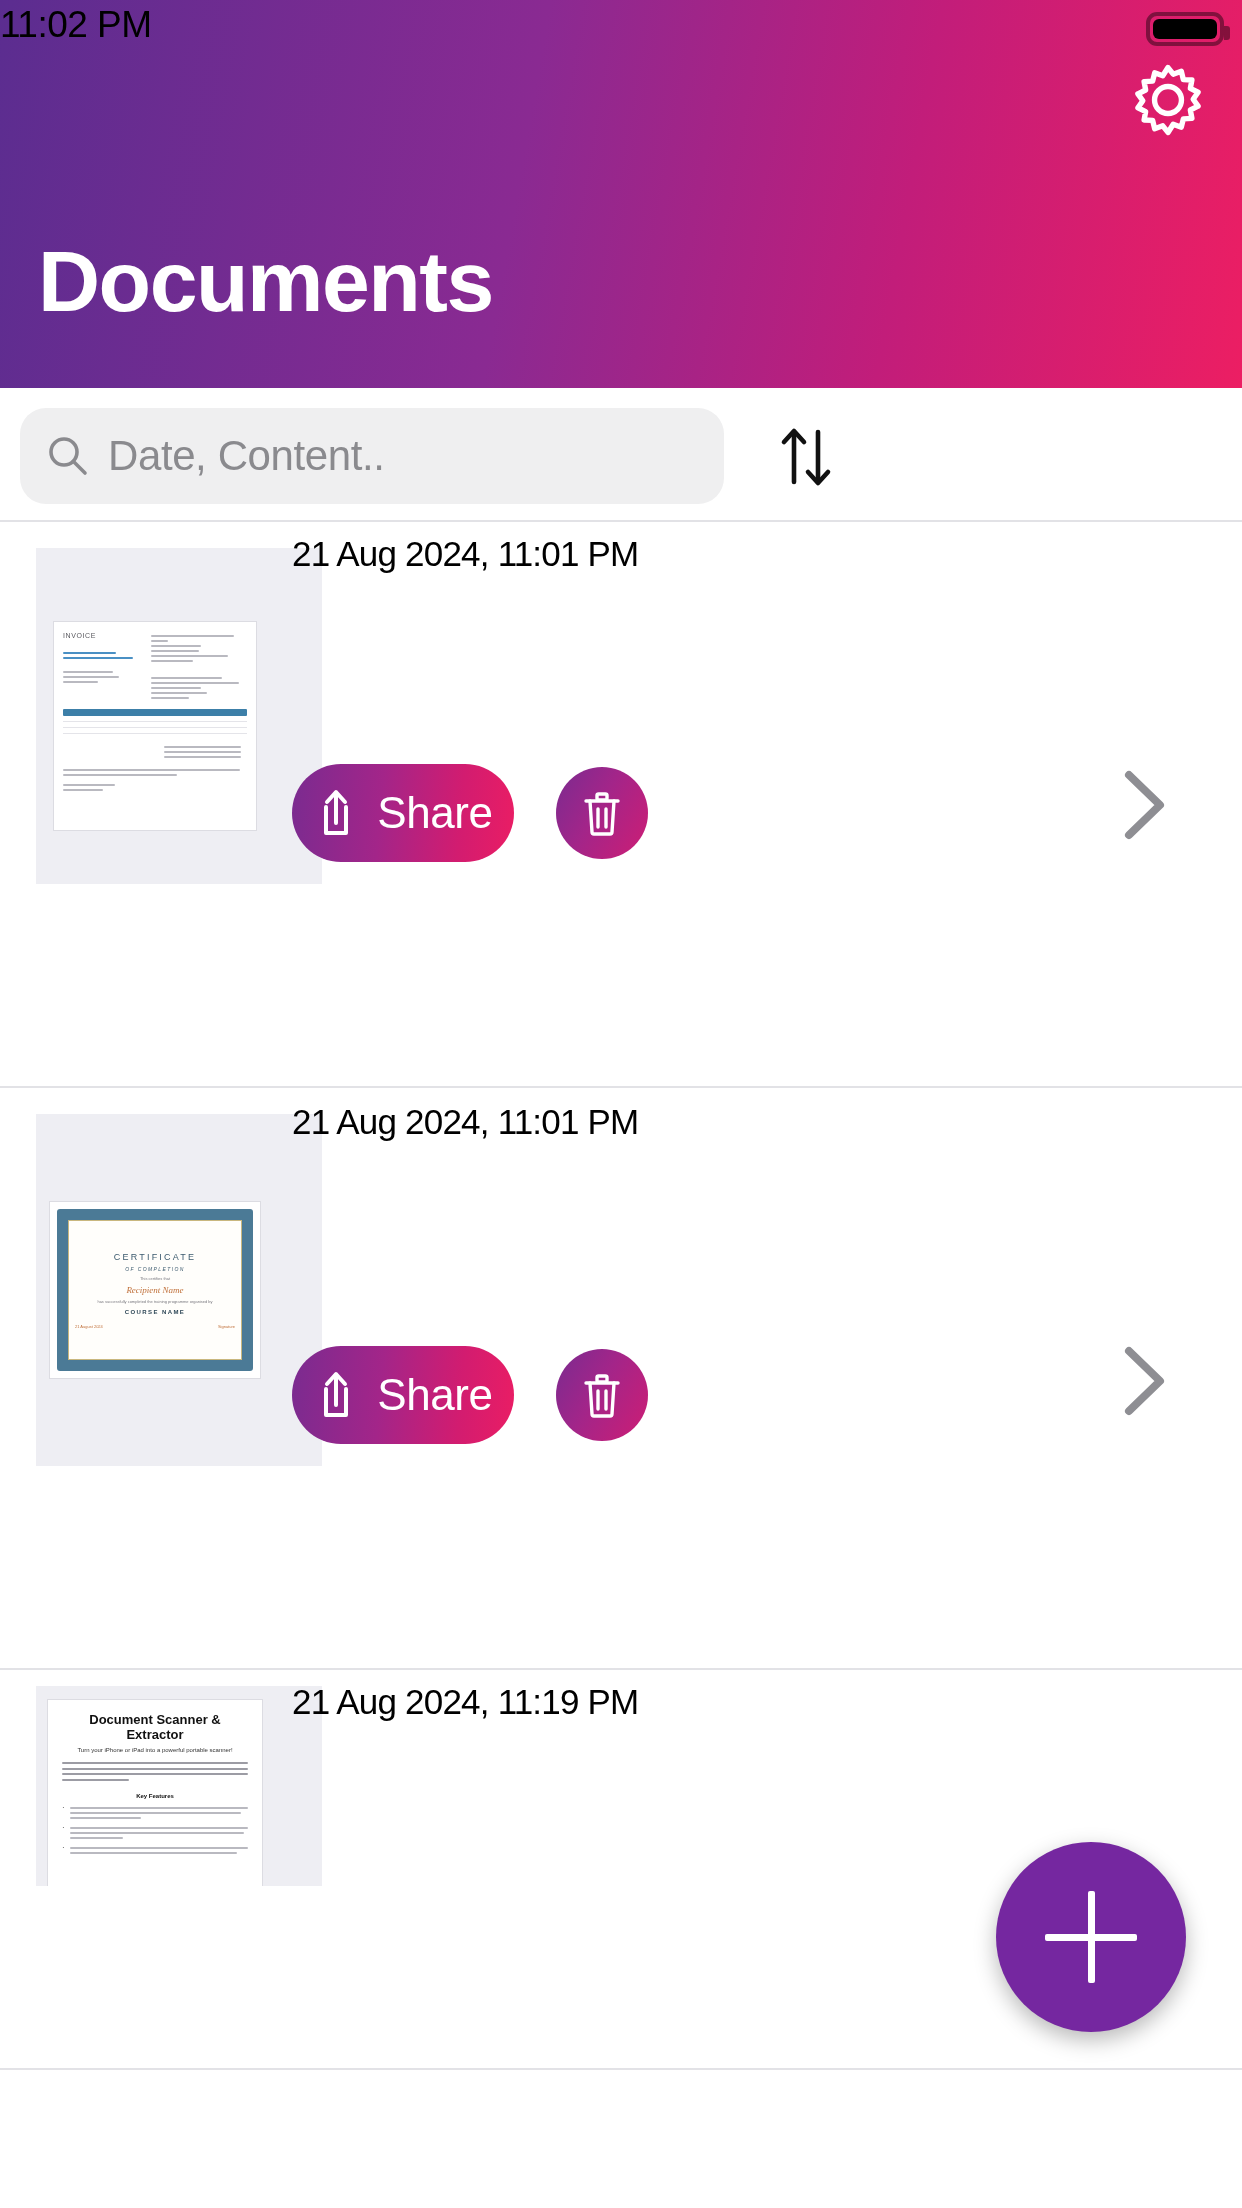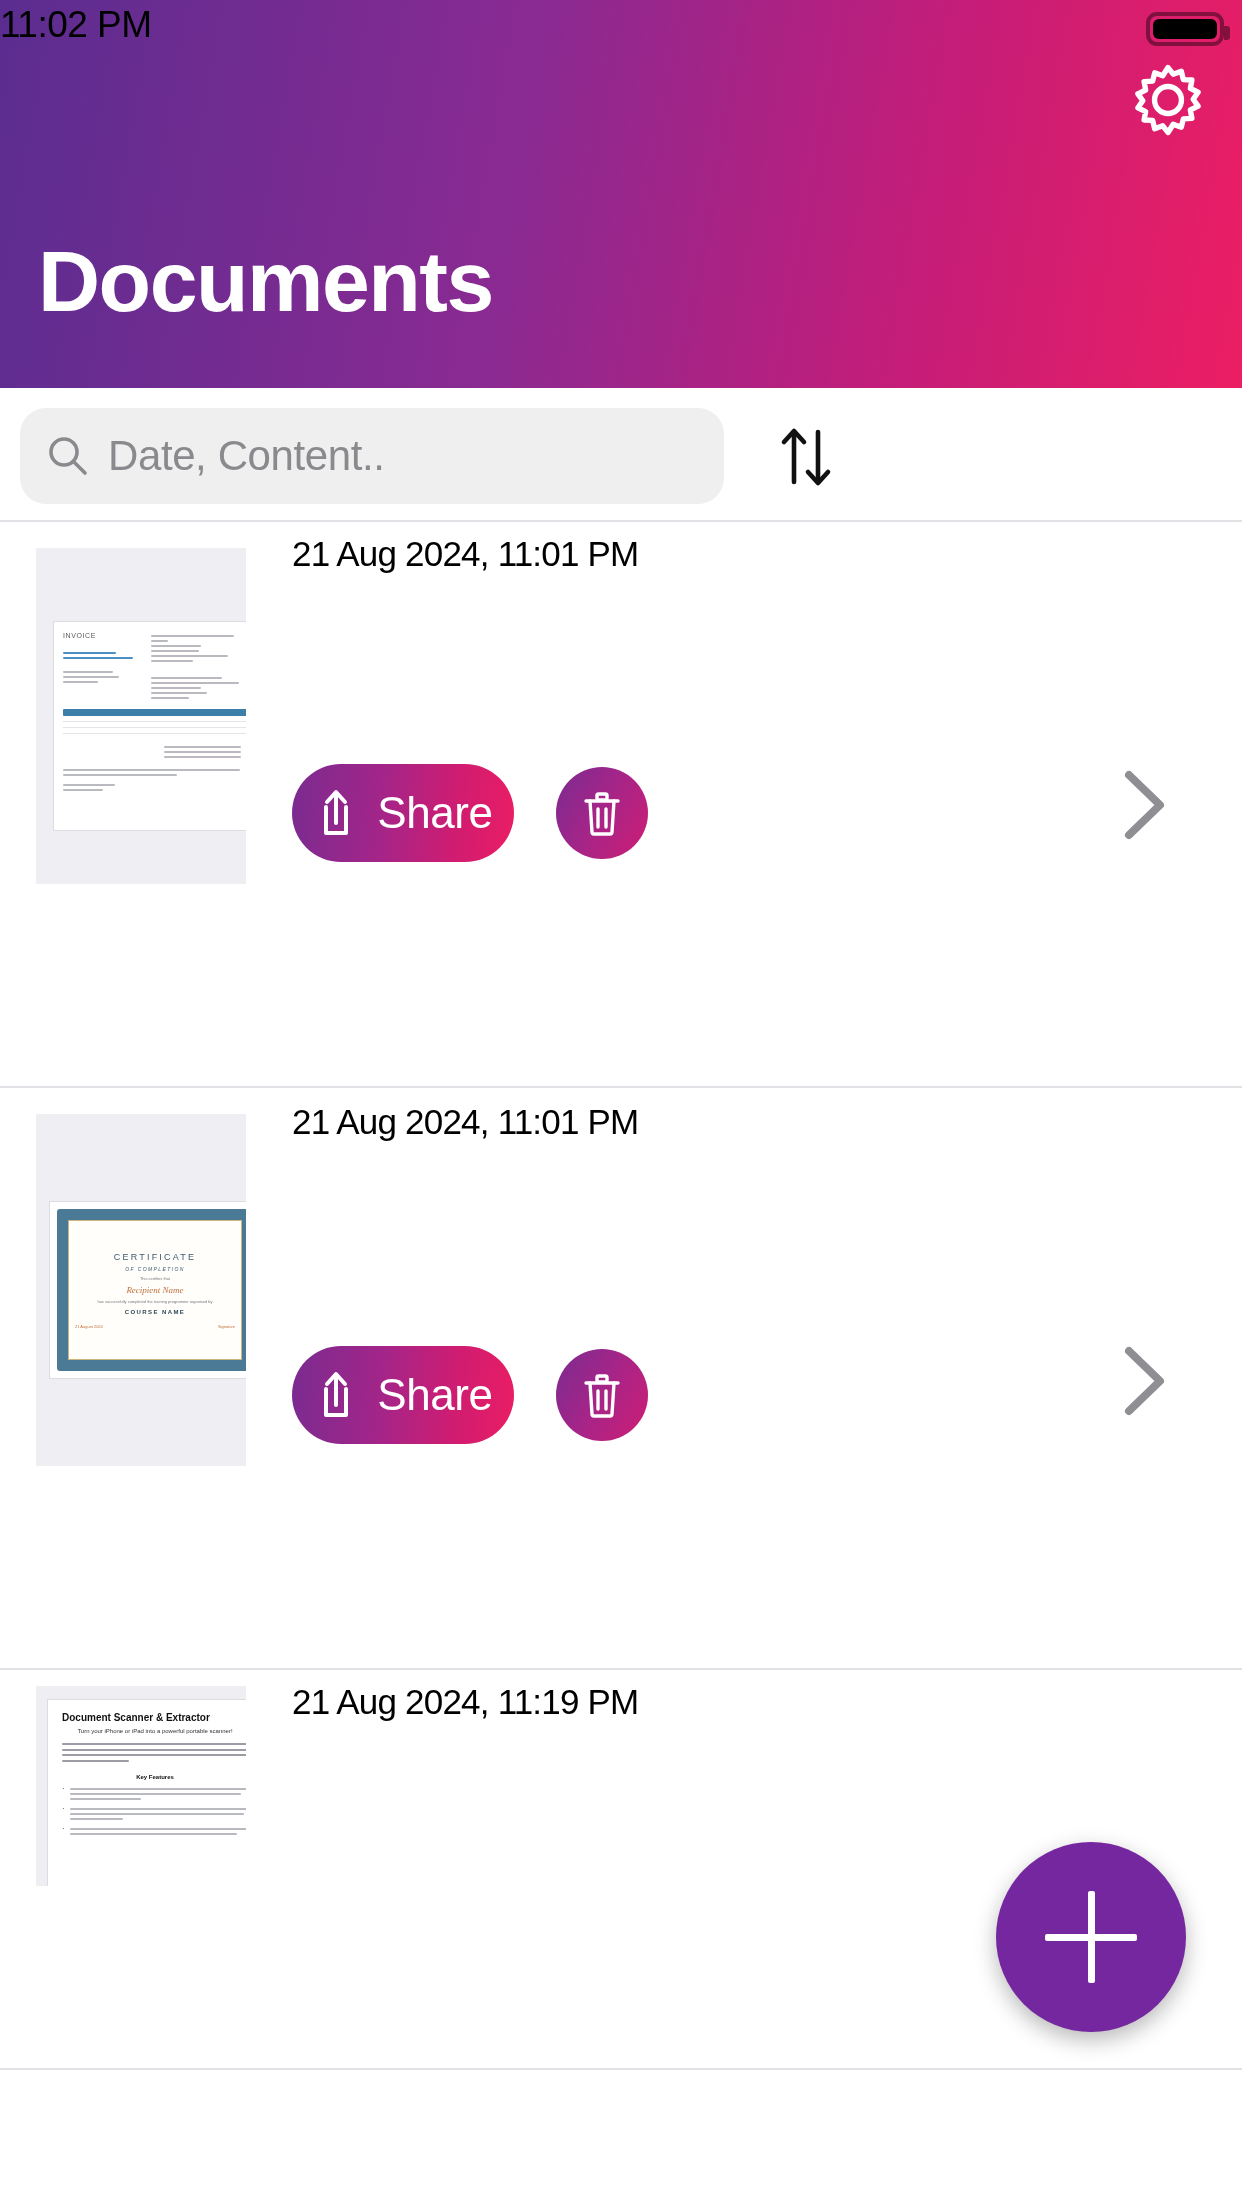--- a/index.html
+++ b/index.html
@@ -60,21 +60,21 @@
   .sort-btn{ position:absolute; left:770px; top:34px; width:72px; height:70px; cursor:pointer; }
 
   
   .list{ position:absolute; left:0; top:522px; width:1242px; bottom:0; background:#fff; }
   .row{ position:relative; width:1242px; border-bottom:2px solid #E2E2E6; }
   .row.r1{ height:566px; }
   .row.r2{ height:582px; }
   .row.r3{ height:400px; }
 
   .thumb{
-    position:absolute; left:36px; top:26px; width:210px; height:auto;
+    position:absolute; left:36px; top:26px; width:286px; height:auto;
     background:#EEEEF3; overflow:hidden;
   }
   .row.r1 .thumb{ height:336px; }
   .row.r2 .thumb{ height:352px; }
   .row.r3 .thumb{ top:16px; height:200px; }
 
   .doc-date{
     position:absolute; left:292px; font-size:35px; color:#000;
     letter-spacing:-0.8px; white-space:nowrap;
   }
@@ -150,21 +150,21 @@
   .cert-h{ font-size:9px; letter-spacing:2.2px; color:#3C5A6E; }
   .cert-s{ font-size:5px; letter-spacing:1.4px; color:#3C5A6E; font-style:italic; }
   .cert-n{ font-size:9px; color:#C0703A; font-style:italic; font-family:"Liberation Serif", serif; }
   .cert-t{ font-size:4px; color:#7A7A80; }
   .cert-c{ font-size:6px; letter-spacing:1.4px; color:#2E4757; font-weight:700; }
   .cert-sig{ display:flex; justify-content:space-between; width:100%; margin-top:5px; }
   .cert-sig div{ font-size:4px; color:#C0703A; }
 
   
   .scan{ position:absolute; left:12px; top:14px; width:214px; height:250px; padding:12px 14px; }
-  .scan-h{ font-size:10px; font-weight:700; color:#111; }
+  .scan-h{ font-size:13px; font-weight:700; text-align:center; color:#111; }
   .scan-sub{ font-size:6px; text-align:center; color:#333; margin-top:5px; }
   .scan-p{ margin-top:9px; }
   .scan-p .ln{ background:#9C9CA4; height:2px; margin-top:3.5px; }
   .scan-kf{ font-size:6px; font-weight:700; text-align:center; margin-top:12px; color:#111; }
   .scan-li{ margin-top:8px; padding-left:8px; position:relative; }
   .scan-li:before{ content:"·"; position:absolute; left:0; top:-4px; color:#555; font-size:8px; }
 </style>
 </head>
 <body>
 

